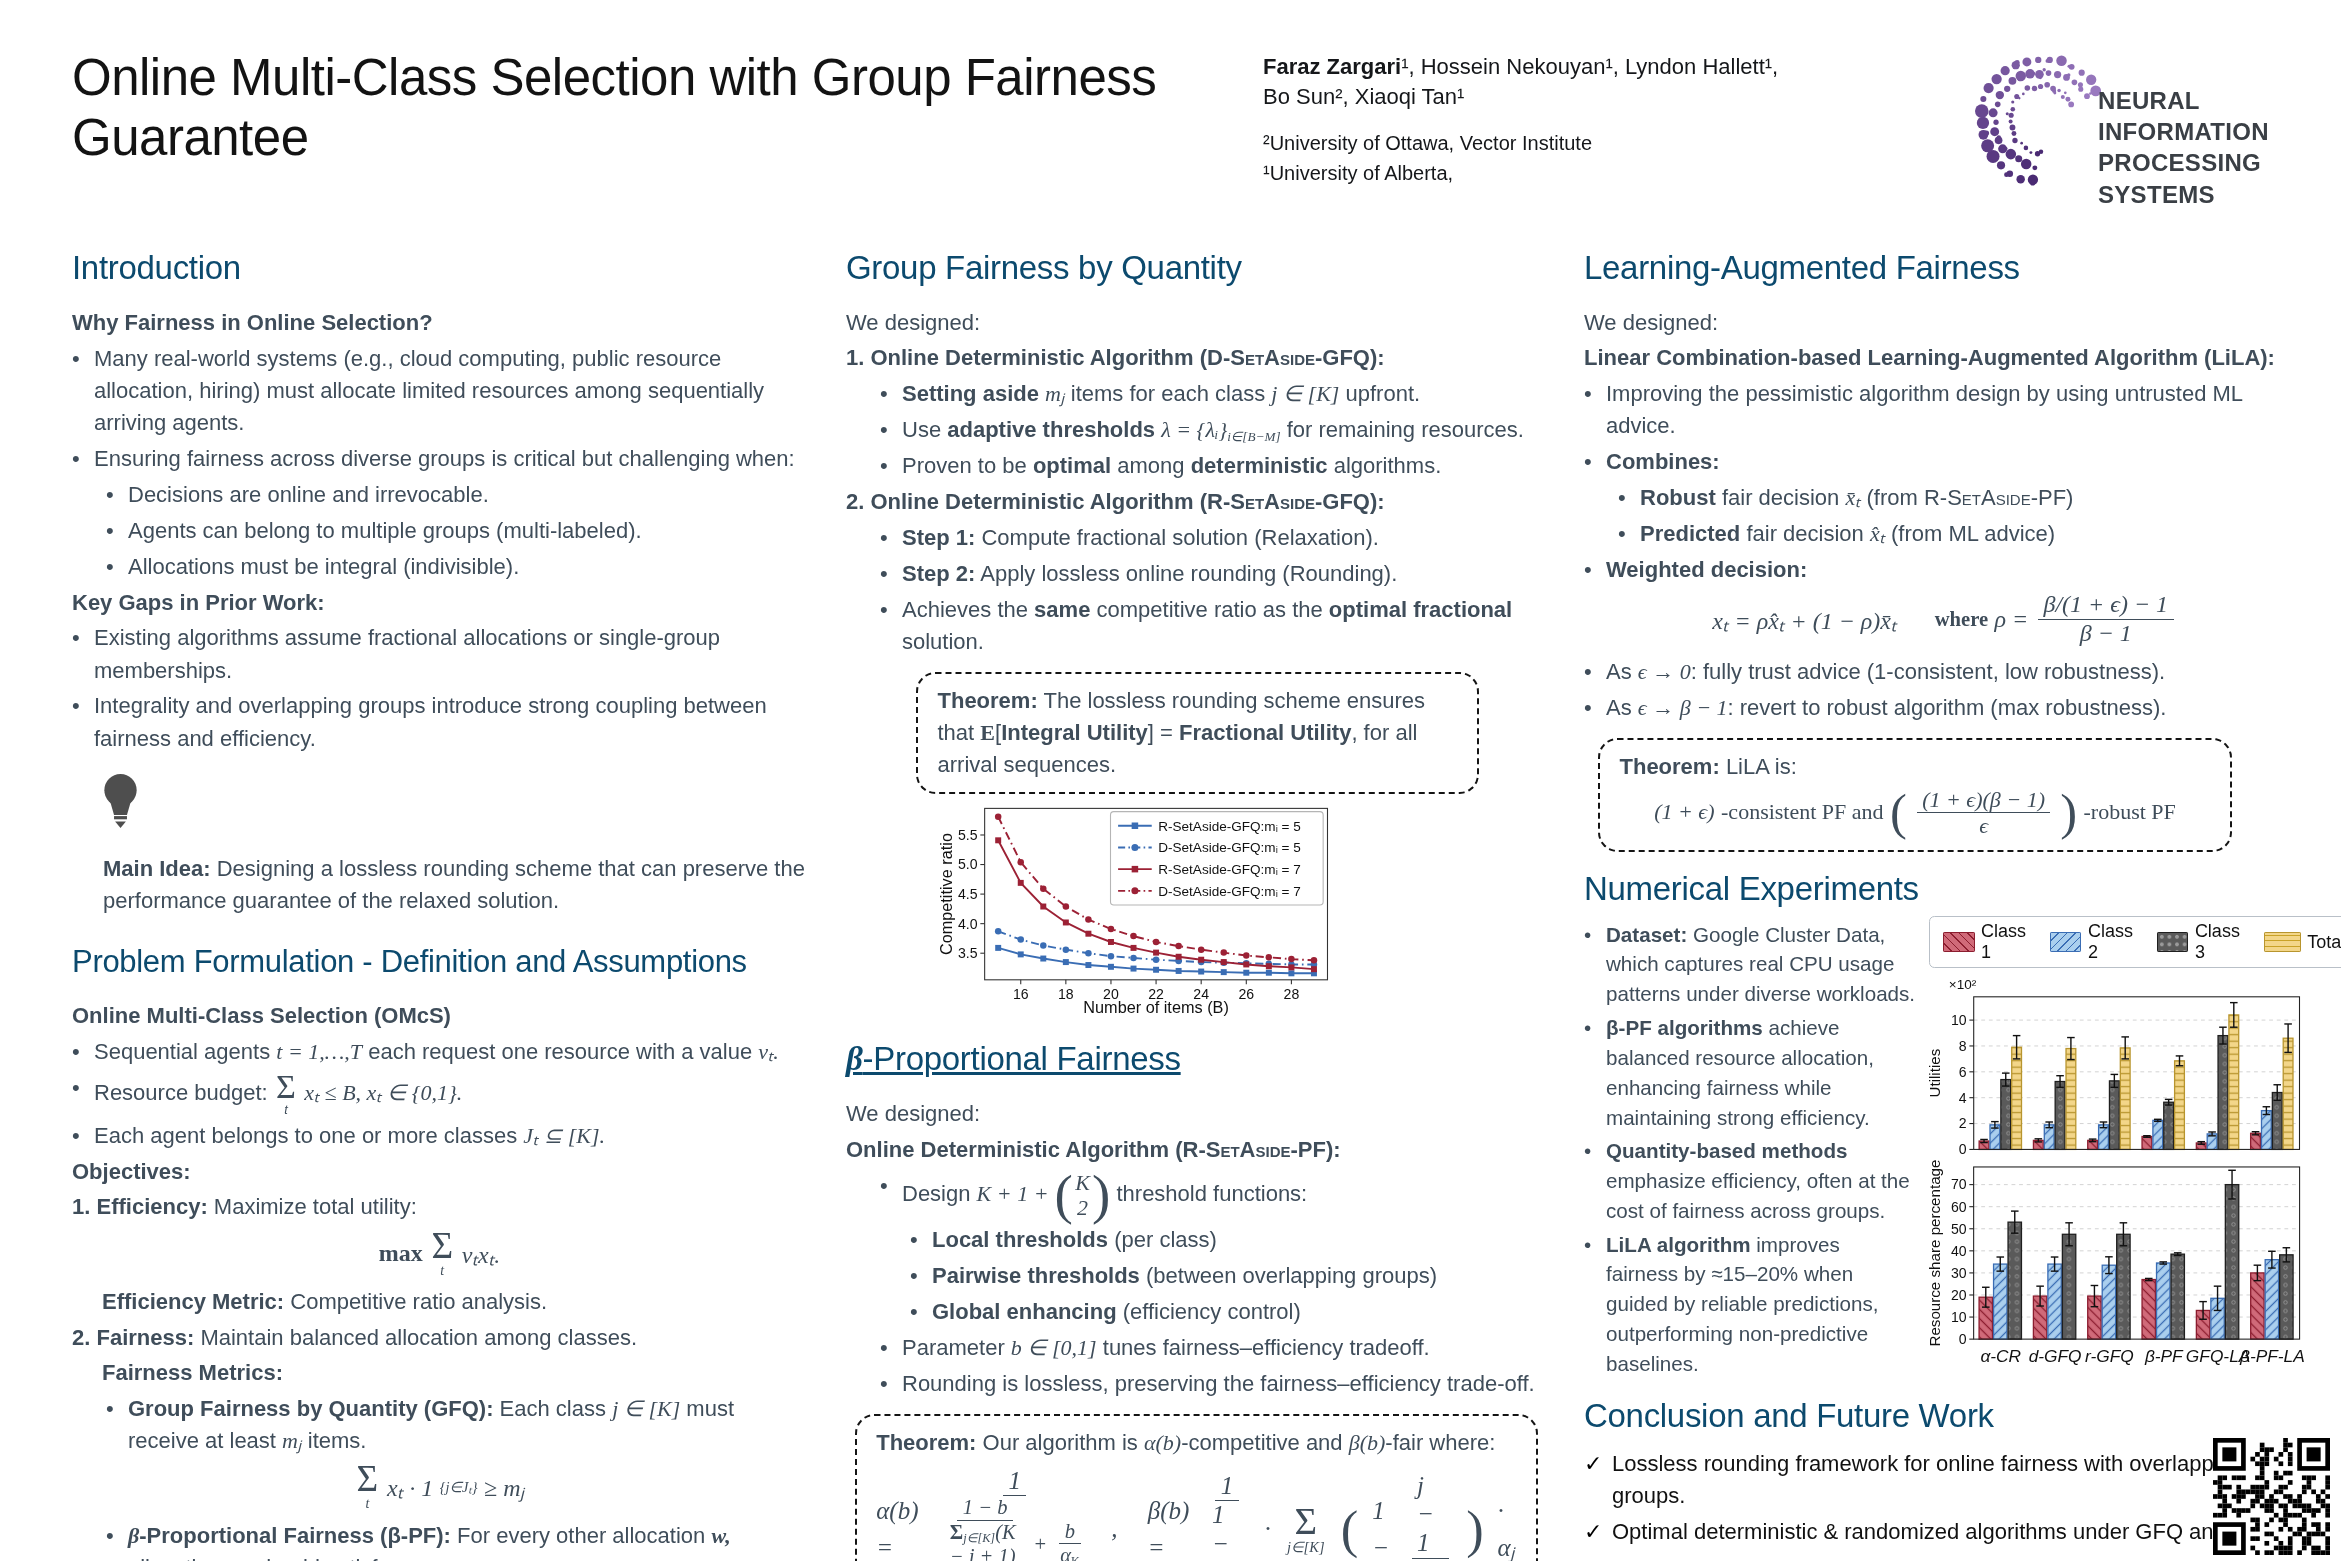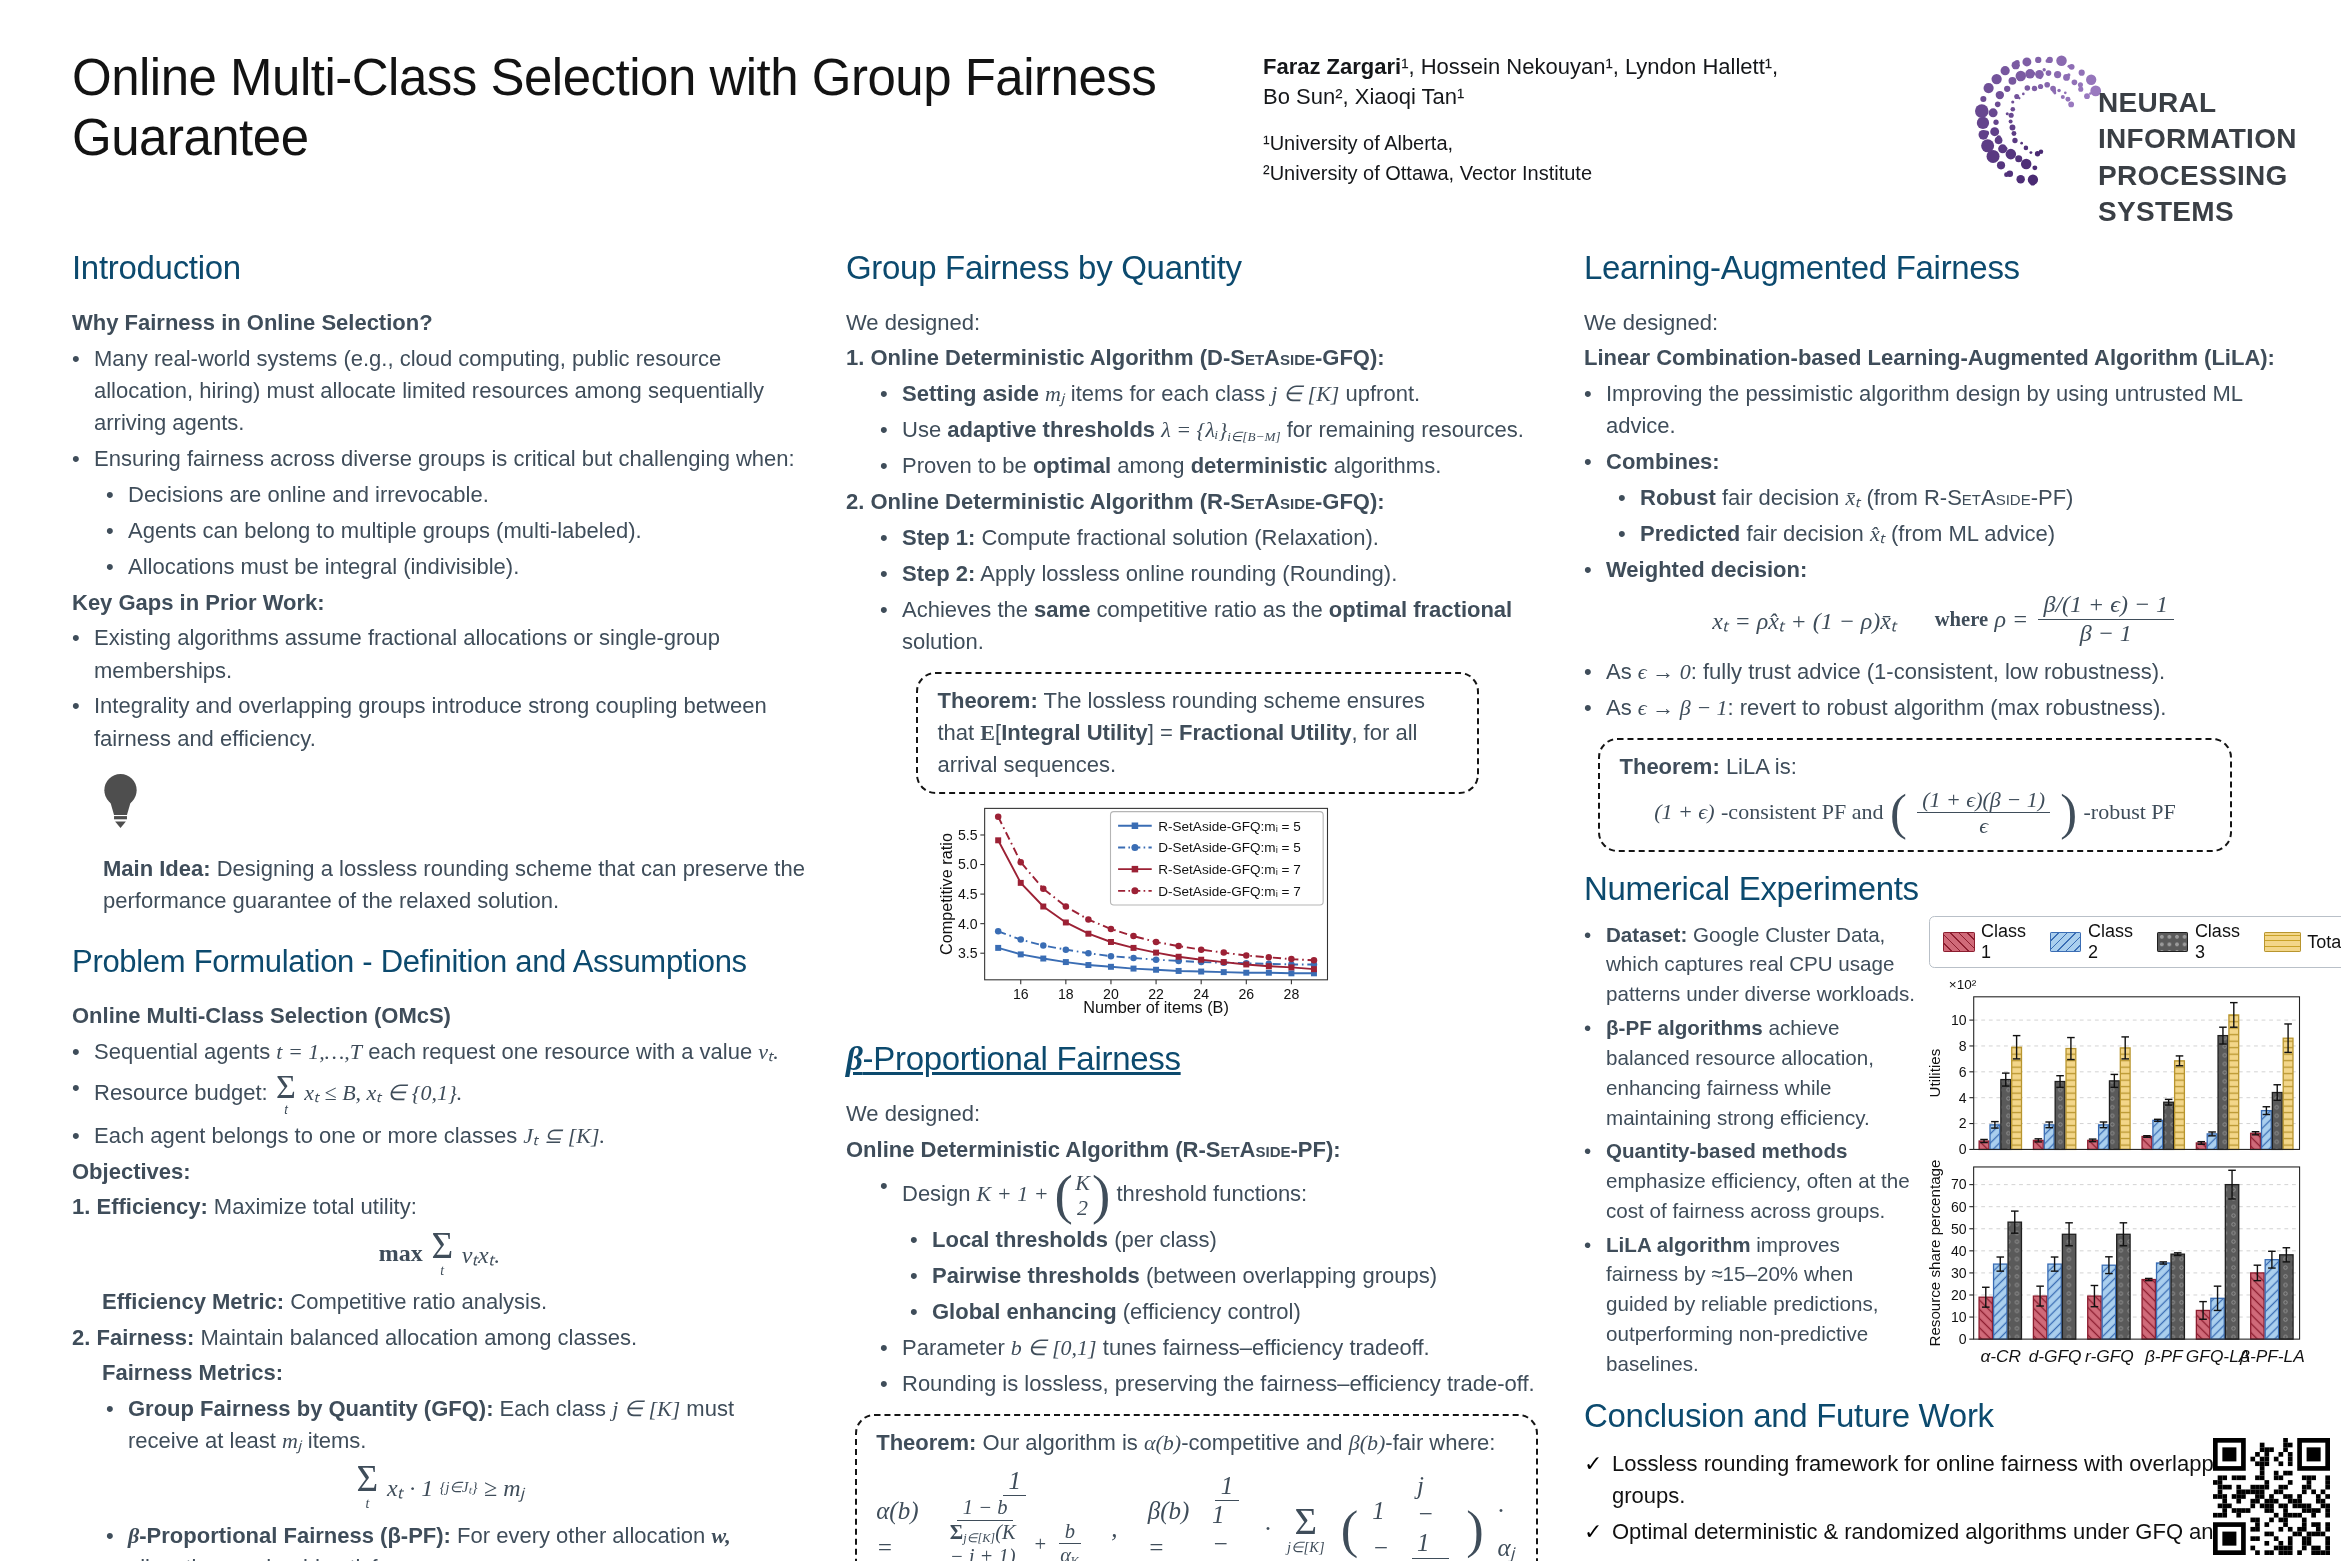--- a/index.html
+++ b/index.html
@@ -4,21 +4,21 @@
 <style>
   html,body{margin:0;padding:0;background:#e8e8e8;}
   #poster{position:relative;width:2342px;height:1561px;background:#ffffff;overflow:hidden;
           font-family:"Liberation Sans",sans-serif;color:#3f4d5a;}
   
   .title{position:absolute;left:72px;top:48px;width:1111px;font-size:51px;line-height:1.18;
          color:#131313;font-weight:400;letter-spacing:-0.5px;}
   .authors{position:absolute;left:1263px;top:52px;width:705px;font-size:22px;color:#15171a;line-height:1.38;}
   .affils{margin-top:15px;font-size:20px;line-height:1.5;color:#15171a;}
   .logo{position:absolute;left:1962px;top:33px;width:369px;height:179px;}
-  .logo-txt{position:absolute;left:136px;top:52px;width:233px;font-size:28px;font-weight:600;
+  .logo-txt{position:absolute;left:136px;top:52px;width:233px;font-size:24px;font-weight:600;
             color:#3a3f45;line-height:1.3;letter-spacing:0.3px;}
   
   .col{position:absolute;top:250px;}
   #col1{left:72px;width:735px;}
   #col2{left:846px;width:710px;}
   #col3{left:1584px;width:721px;}
   .h2{font-size:33px;color:#0c4a6e;font-weight:400;margin:0 0 20.6px 0;line-height:1.1;letter-spacing:-0.3px;}
   .sect{margin-top:28px;}
   .b{font-weight:700;}
   .t{font-size:22px;line-height:1.46;}
@@ -66,22 +66,22 @@
 <body>
 
 <div id="poster">
 
   <div class="title">Online Multi-Class Selection with Group Fairness Guarantee</div>
 
   <div class="authors">
     <div><span class="b">Faraz Zargari</span><span>¹, Hossein Nekouyan¹, Lyndon Hallett¹,</span></div>
     <div>Bo Sun², Xiaoqi Tan¹</div>
     <div class="affils">
+      <div>²University of Ottawa, Vector Institute</div>
       <div>¹University of Alberta,</div>
-      <div>²University of Ottawa, Vector Institute</div>
     </div>
   </div>
 
   <div class="logo">
     <svg id="logo-arc" width="163" height="179" viewBox="0 0 300 330">
         <circle cx="130.5" cy="270.5" r="9.5" fill="rgb(74,42,115)"></circle>
         <circle cx="130.0" cy="276.5" r="4.7" fill="rgb(74,42,115)"></circle>
         <circle cx="134.1" cy="248.6" r="4.5" fill="rgb(74,42,115)"></circle>
         <circle cx="139.0" cy="222.6" r="4.9" fill="rgb(74,42,115)"></circle>
         <circle cx="145.4" cy="218.8" r="4.1" fill="rgb(74,42,115)"></circle>

